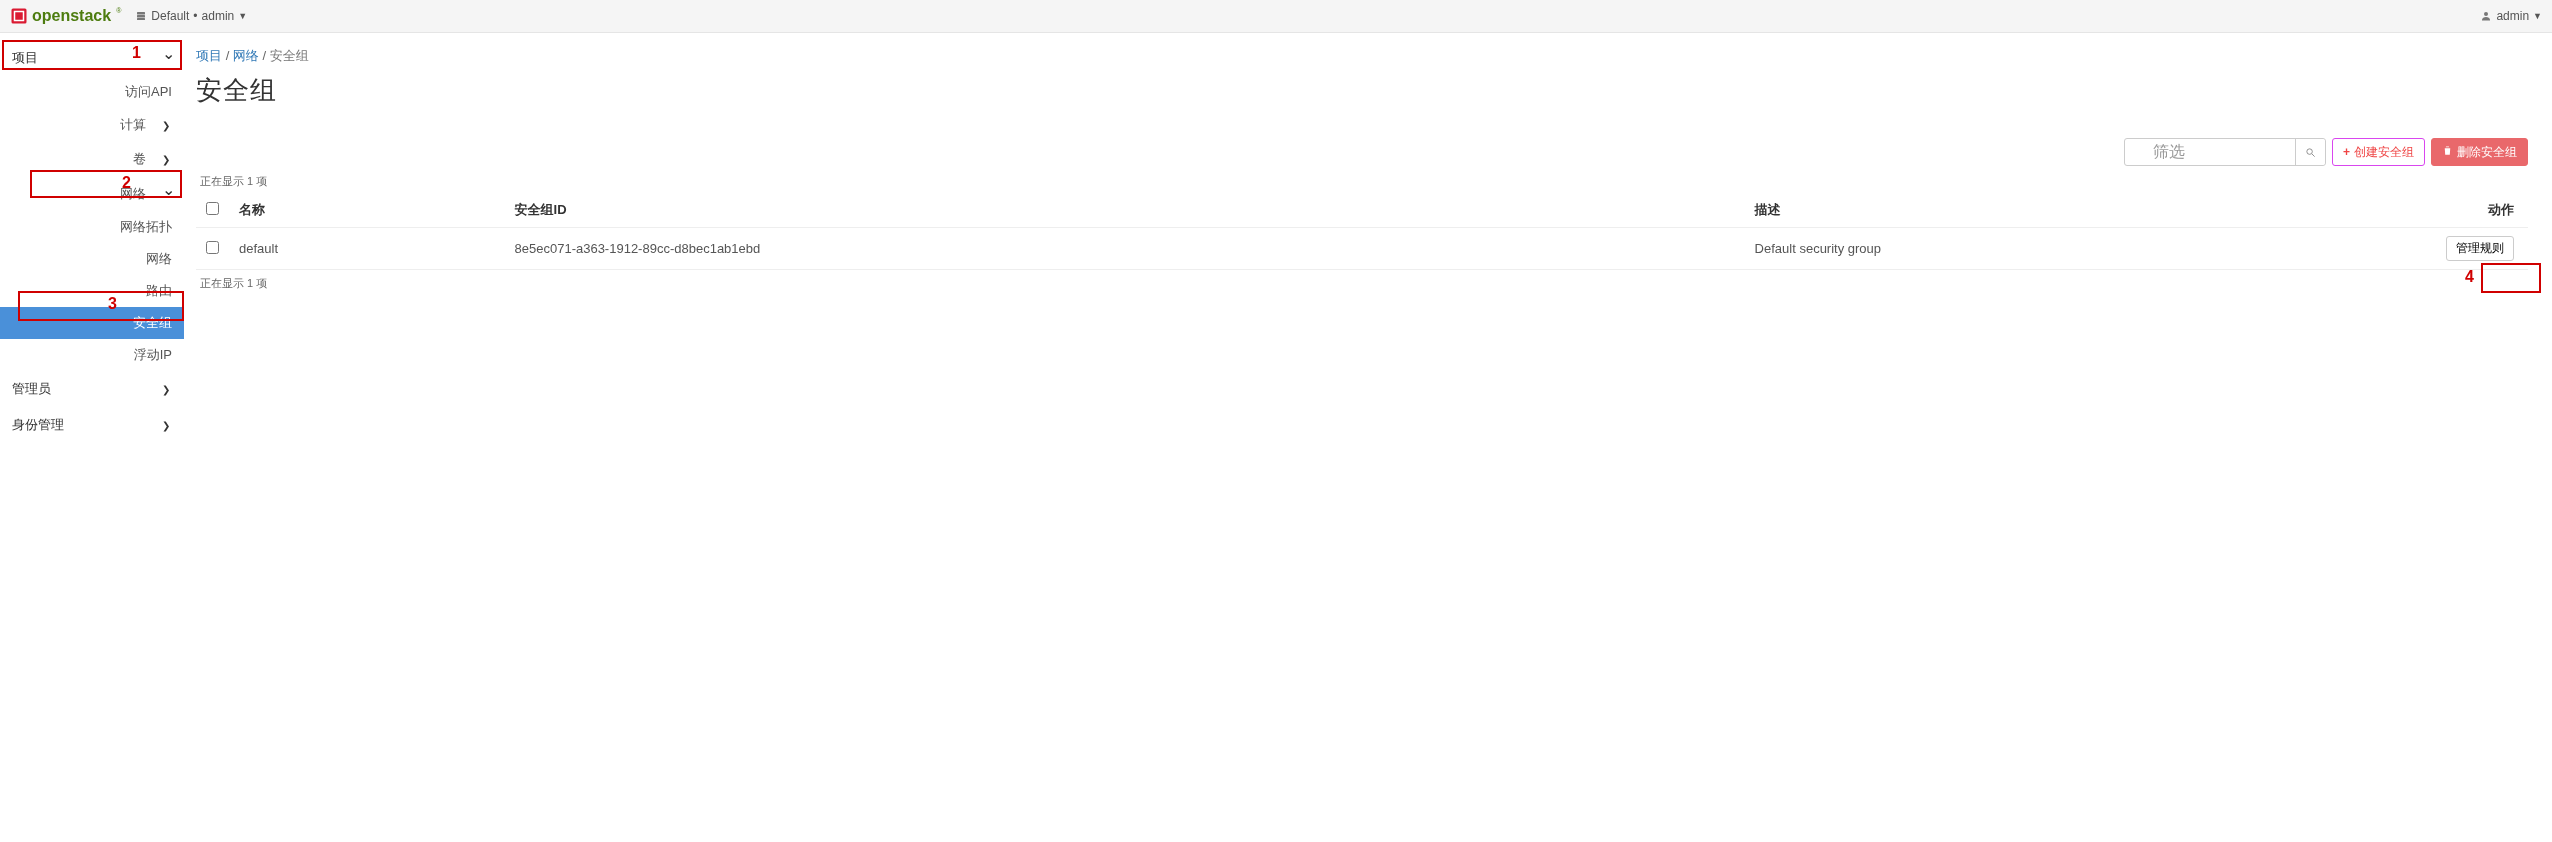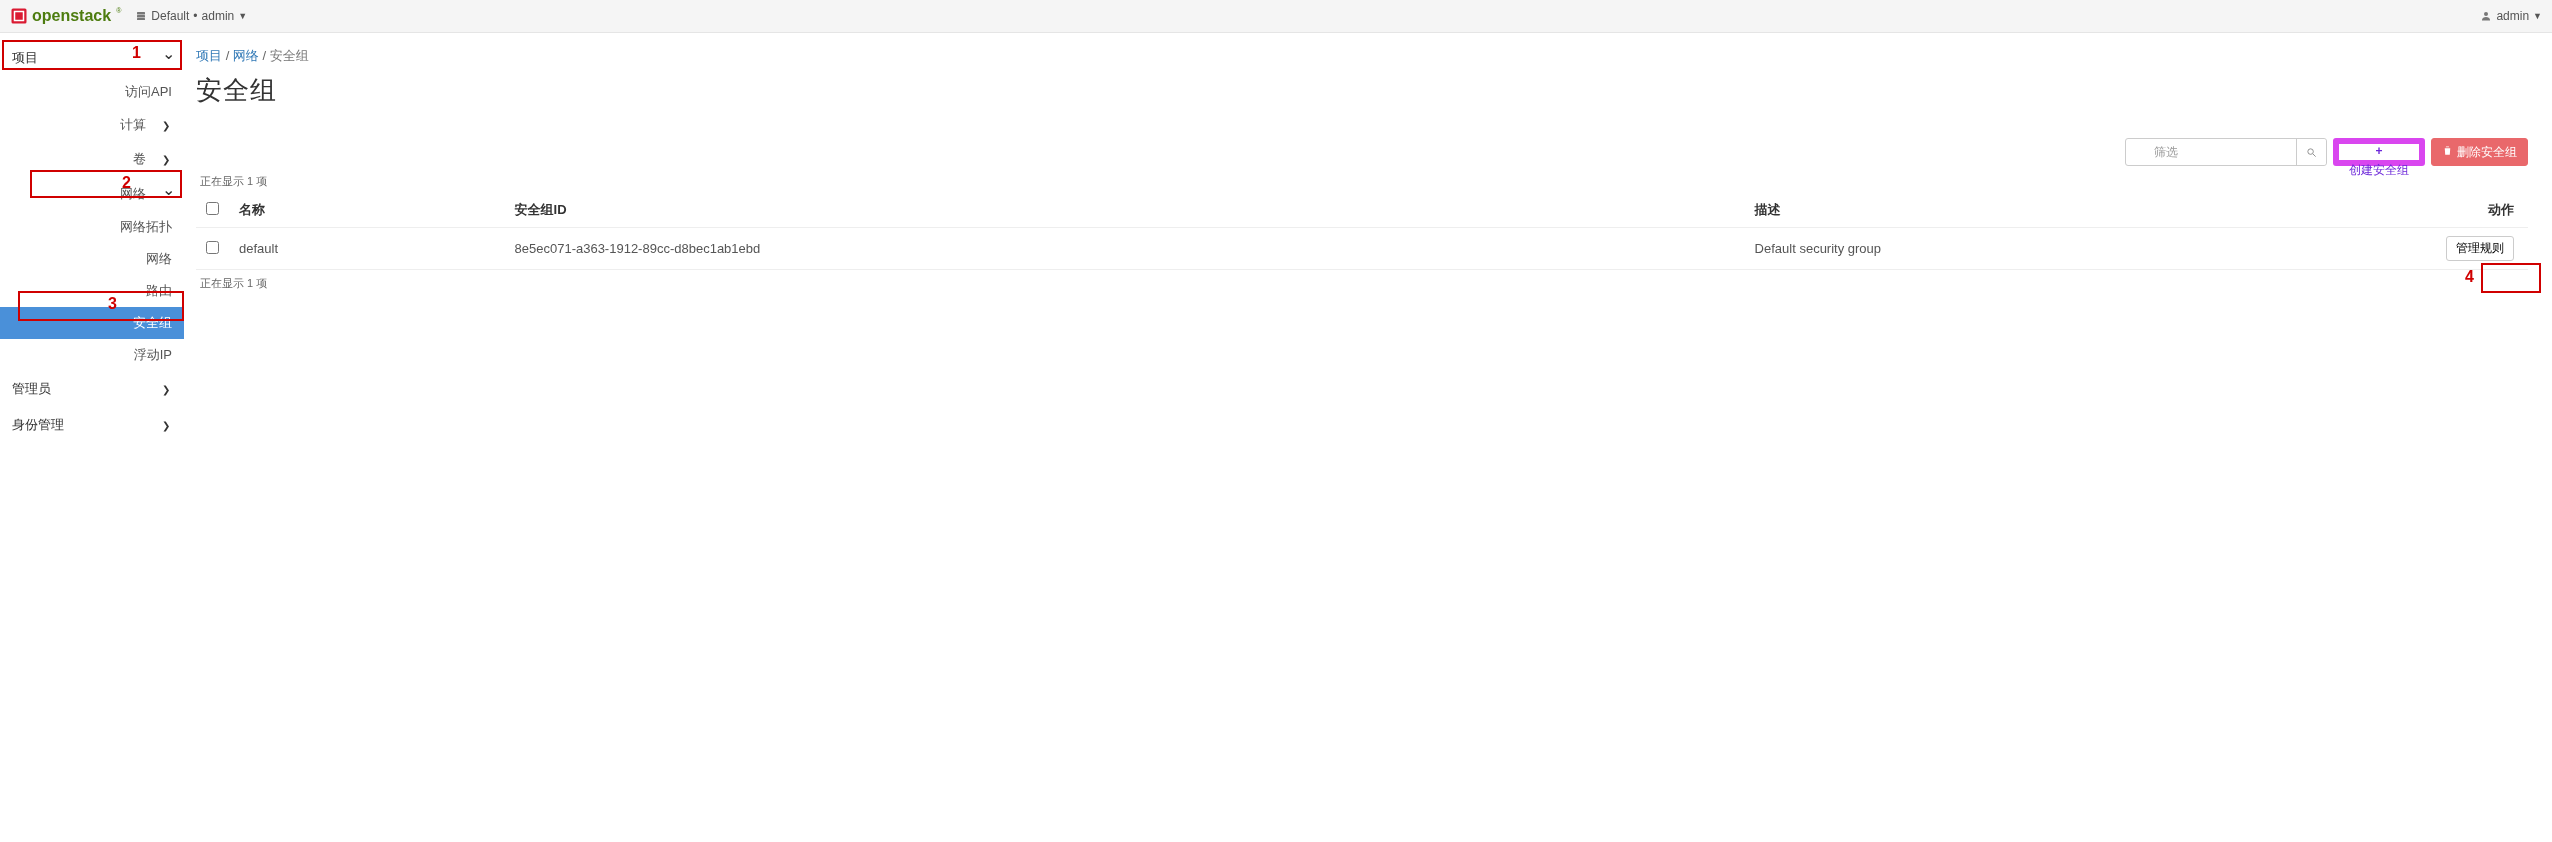--- a/index.html
+++ b/index.html
@@ -85,40 +85,40 @@
   .toolbar {
     display:flex; justify-content:flex-end; align-items:center; gap:6px;
     margin-bottom: 8px;
   }
   .filter-wrap {
     display:flex; align-items:center;
     border:1px solid #ccc; border-radius:3px; background:#fff;
     height:28px;
   }
   .filter-input {
-    border:none; outline:none; padding:0 8px; font-size:12px;
+    border:none; outline:none; padding:0 8px; font-size:16px;
     width:150px; height:26px; background:transparent;
     color:#333;
     margin-left:20px;
   }
   .filter-input::placeholder { color:#999; }
   .filter-btn {
     width:30px; height:26px; background:#fff;
     border:none; border-left:1px solid #ccc;
     display:flex;align-items:center;justify-content:center;
     cursor:pointer;
     border-top-right-radius:3px;border-bottom-right-radius:3px;
   }
   .btn {
     height:28px; padding:0 10px; font-size:12px;
     border-radius:3px; cursor:pointer;
     display:flex;align-items:center;gap:4px;
   }
   .btn-default {
-    background:#fff; border:6px solid #d946ef; color:#6d28d9;flex-direction:column;
+    background:#fff; border:1px solid #d946ef; color:#ef4444;
   }
   .btn-danger {
     background:#e9686b; border:1px solid #e9686b; color:#fff;
   }
   .btn-sm {
     height:25px; padding:0 9px; font-size:12px;
     border:1px solid #ccc; background:#fff; border-radius:3px;
     cursor:pointer;
   }
   .count-text { font-size:11px; color:#666; margin:6px 0 4px 4px; }

